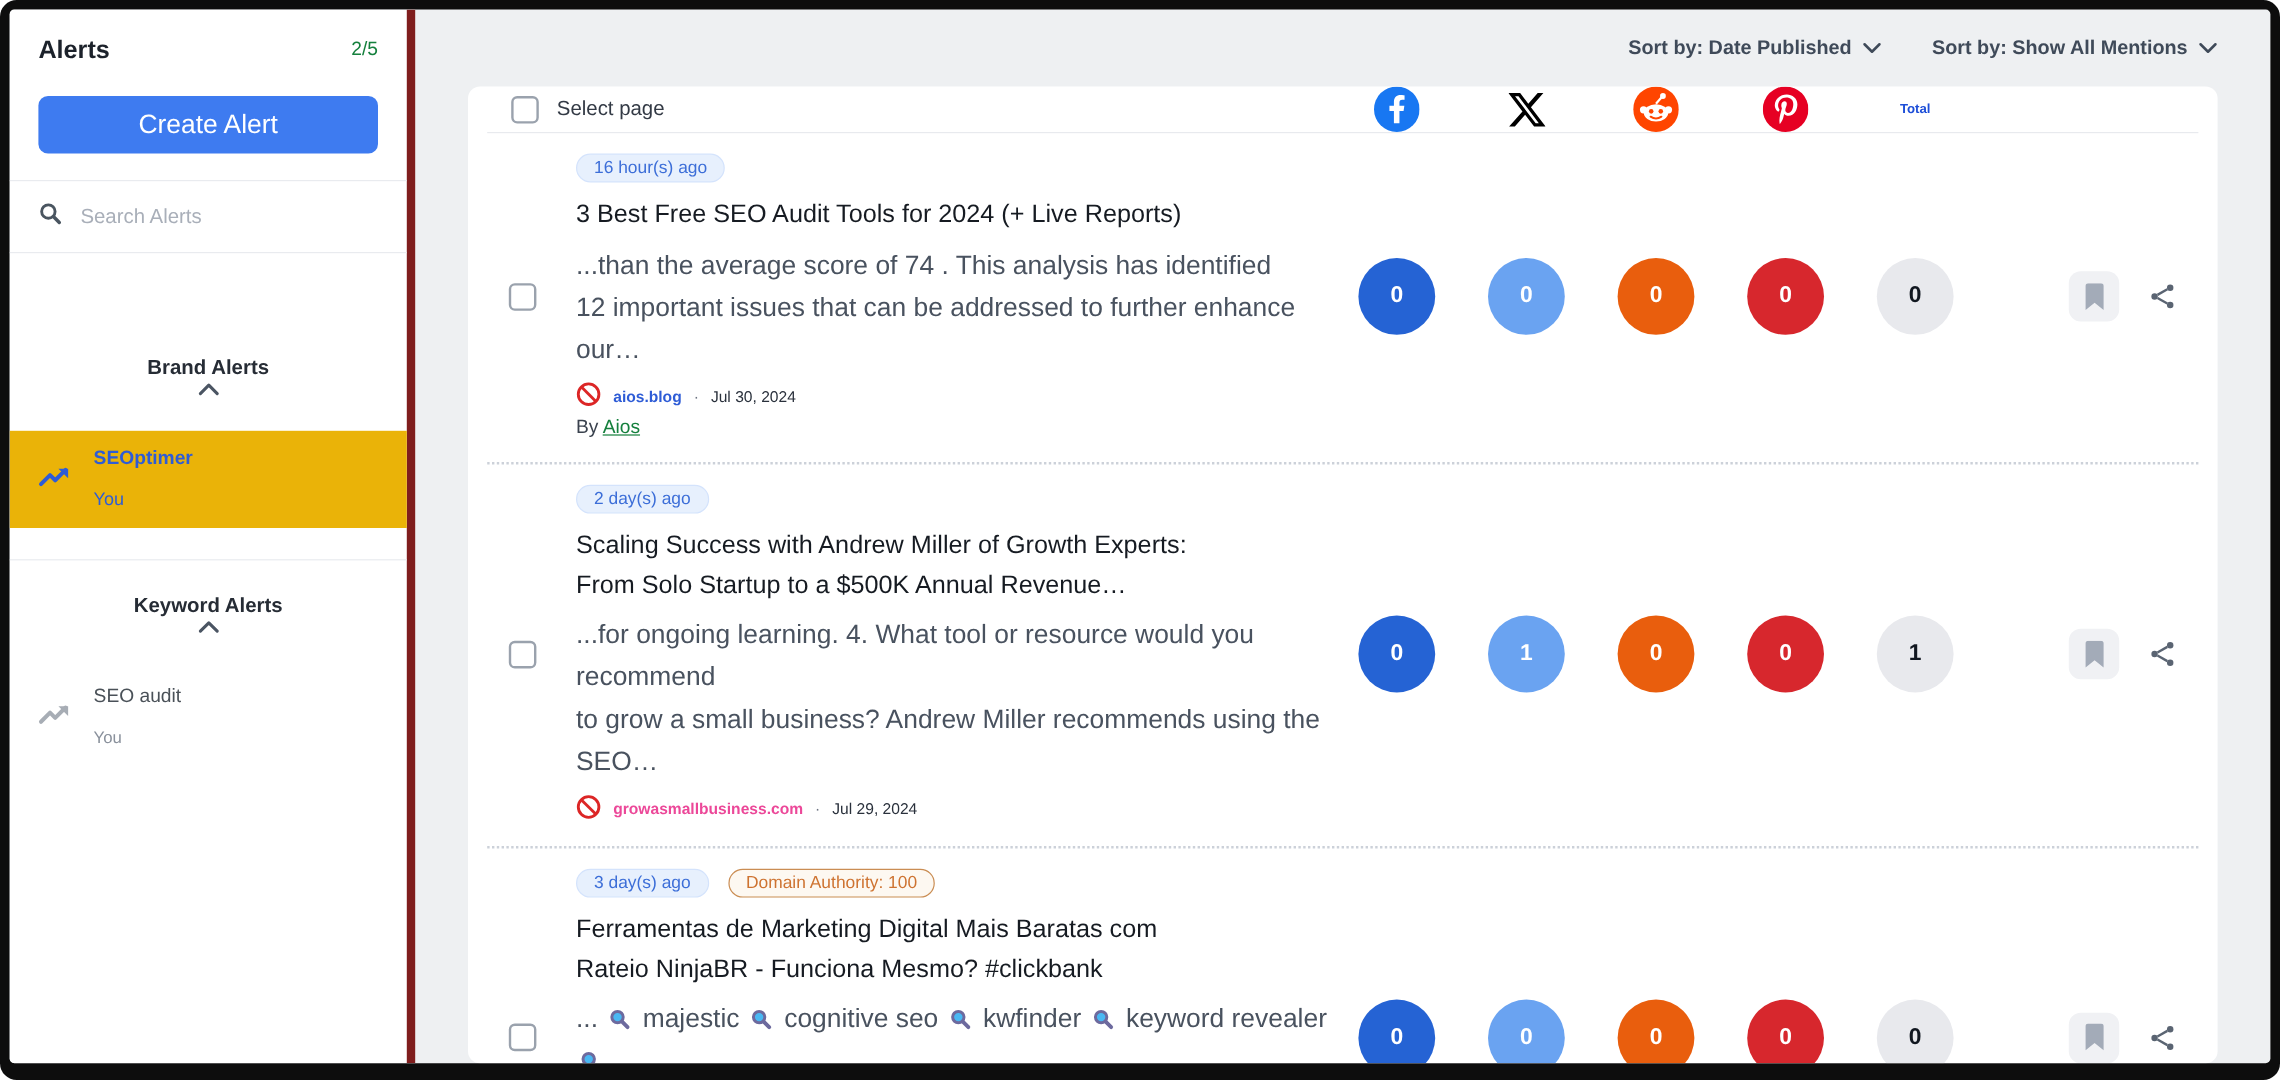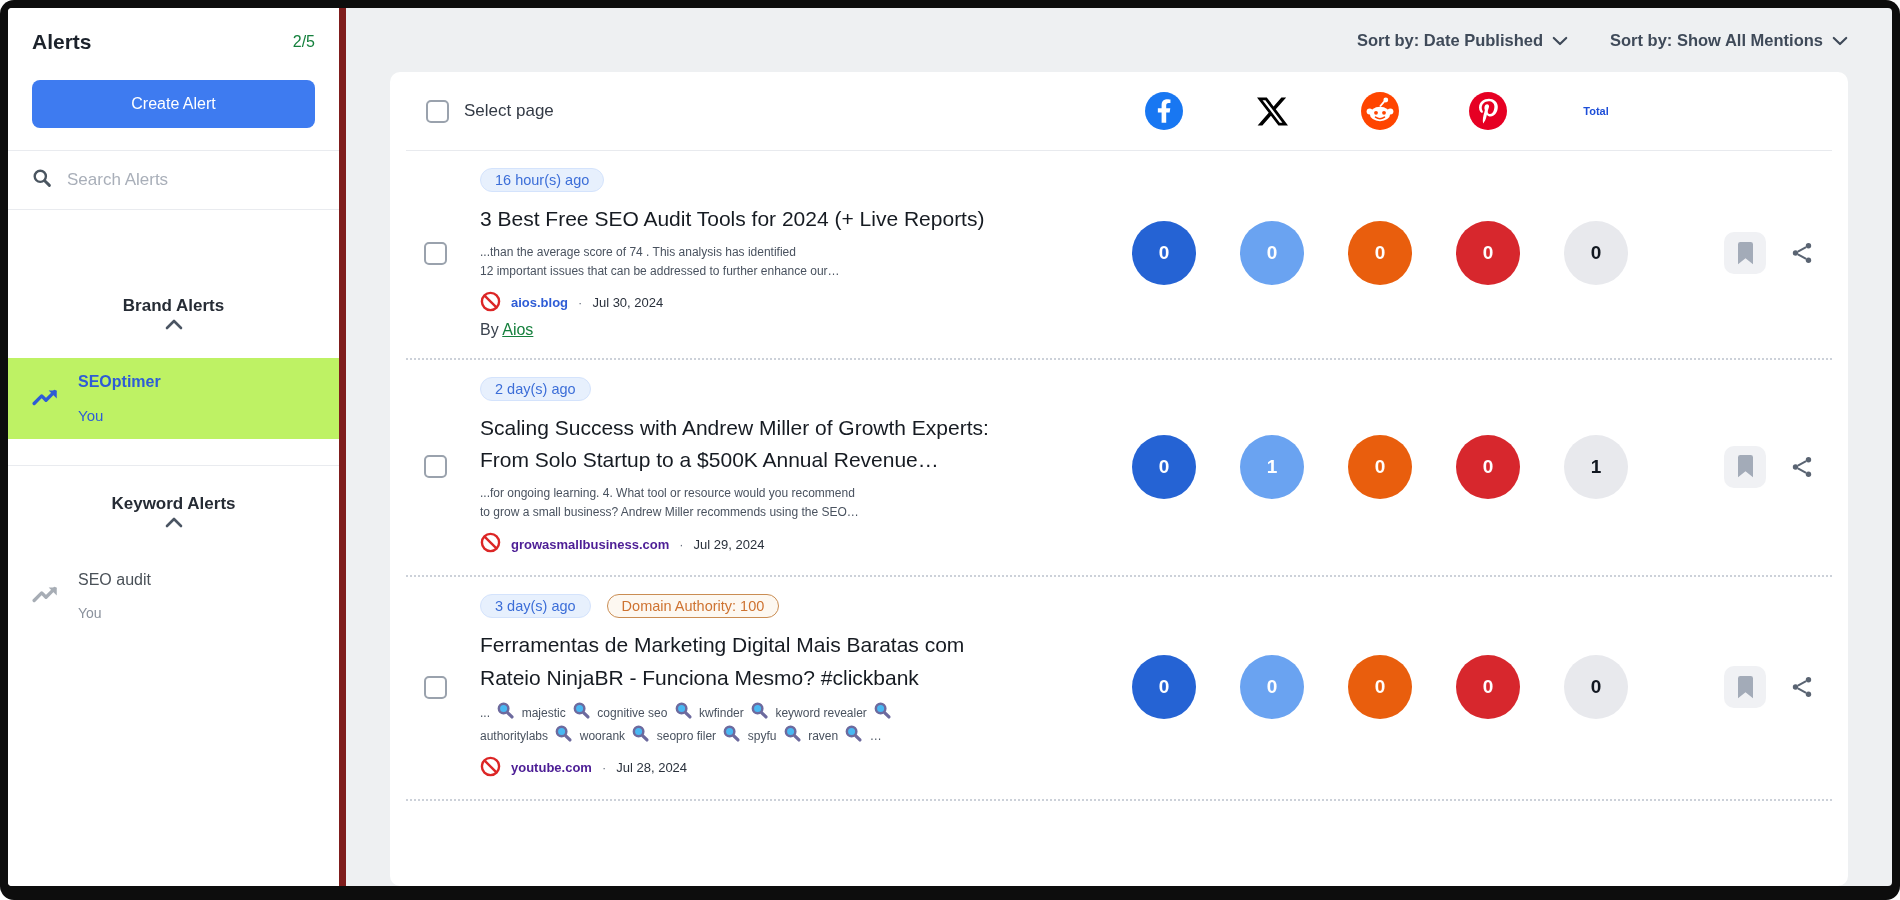--- a/index.html
+++ b/index.html
@@ -6,31 +6,31 @@
   html,body { width:1900px; height:900px; font-family:"Liberation Sans", sans-serif; }
   .frame { width:1900px; height:900px; background:#0d0d0d; padding:8px 8px 14px 8px; border-radius:14px; }
   .app { display:flex; height:100%; background:#eef0f2; border-radius:4px; overflow:hidden; }
 
   
   .sidebar { width:338px; background:#ffffff; border-right:7px solid #7f1d1d; flex-shrink:0; }
   .side-pad { padding:22px 24px 0 24px; }
   .title-row { display:flex; justify-content:space-between; align-items:center; }
   .side-title { font-size:21px; font-weight:bold; color:#1c222b; }
   .quota { font-size:16px; color:#15803d; }
-  .create-btn { margin-top:26px; width:100%; height:48px; background:#3e7bf0; color:#fff; font-size:16px;
+  .create-btn { margin-top:26px; width:100%; height:48px; background:#3e7bf0; color:#fff; font-size:22px;
     border:none; border-radius:8px; cursor:pointer; font-family:inherit; }
   .search-row { margin-top:22px; border-top:1px solid #e9ebef; border-bottom:1px solid #e9ebef;
     padding:17px 24px; display:flex; align-items:center; gap:15px; }
   .search-input { border:none; outline:none; font-size:17px; color:#3b434e; width:100%; font-family:inherit; }
   .search-input::placeholder { color:#a9afb9; }
   .section-head { margin-top:86px; padding:0 24px; display:flex; justify-content:space-between; align-items:center;flex-direction:column; }
   .section-head.kw { margin-top:28px; }
   .section-label { font-size:17px; font-weight:bold; color:#262c35; }
   .alert-item { margin-top:24px; padding:15px 24px; display:flex; align-items:center; gap:18px; }
-  .alert-item.active { background:#bef264; }
+  .alert-item.active { background:#eab308; }
   .alert-name { font-size:16px; font-weight:bold; color:#2e5cd6; }
   .alert-owner { font-size:15px; color:#2e5cd6; margin-top:16px; }
   .alert-item.plain .alert-name { color:#4a5158; font-weight:normal; }
   .alert-item.plain .alert-owner { color:#8a919c; font-size:14px; }
   .kw-sep { border:none; border-top:1px solid #e9ebef; margin-top:26px; }
 
   
   .main { flex:1; display:flex; flex-direction:column; padding:0 44px; min-width:0; }
   .topbar { height:64px; display:flex; align-items:center; justify-content:flex-end; gap:42px;font-weight:bold; }
   .sort { display:flex; align-items:center; gap:9px; font-size:16.5px; color:#3f4a59; cursor:pointer; }
@@ -45,26 +45,26 @@
   .total-head { text-align:center; font-size:11px; font-weight:bold; color:#1d4ed8; }
   .divider { border-top:1px solid #e8eaee; margin:0 16px; }
   .divider.dotted { border-top:2px dotted #ccd1d9; }
 
   .row { grid-template-columns:90px 630px repeat(5,108px) 1fr; padding:17px 0 19px 0; }
   .cell-check { display:flex; justify-content:center; }
   .badge-row { display:flex; gap:16px; margin-bottom:11px; }
   .age-badge { background:#e7f0fd; border:1px solid #d4e3fc; color:#3c6ed8; font-size:14.5px; padding:3px 14px; border-radius:999px; }
   .da-badge { background:#fdf8f1; border:1px solid #ca8d53; color:#ce7331; font-size:14.5px; padding:3px 14px; border-radius:999px; }
   .row-title { font-size:21px; color:#161b22; line-height:1.55; white-space:pre-line; margin-bottom:7px; }
-  .row-excerpt { font-size:12px; color:#49525f; line-height:1.6; white-space:pre-line; margin-bottom:10px; }
+  .row-excerpt { font-size:22px; color:#49525f; line-height:1.6; white-space:pre-line; margin-bottom:10px; }
   .mag { display:inline-block; vertical-align:-3px; margin:0 3px; }
   .source-line { display:flex; align-items:center; gap:10px; font-size:13px; }
   .domain { font-weight:bold; }
   .domain.blue { color:#2e5cd6; }
-  .domain.green { color:#4c1d95; }
+  .domain.green { color:#ec4899; }
   .meta-sep { color:#6b7280; }
   .pub-date { color:#2a313c; }
   .byline { font-size:16px; color:#3a424e; margin-top:6px; }
   .byline a { color:#15803d; }
 
   .count { width:64px; height:64px; border-radius:50%; display:flex; align-items:center; justify-content:center;
     font-size:19px; font-weight:bold; color:#fff; margin:0 auto; }
   .count.fb { background:#2563d4; } .count.xc { background:#6aa3f1; }
   .count.rd { background:#e95e0d; } .count.pt { background:#d7272d; }
   .count.total { background:#e8e9ed; color:#111720; }

